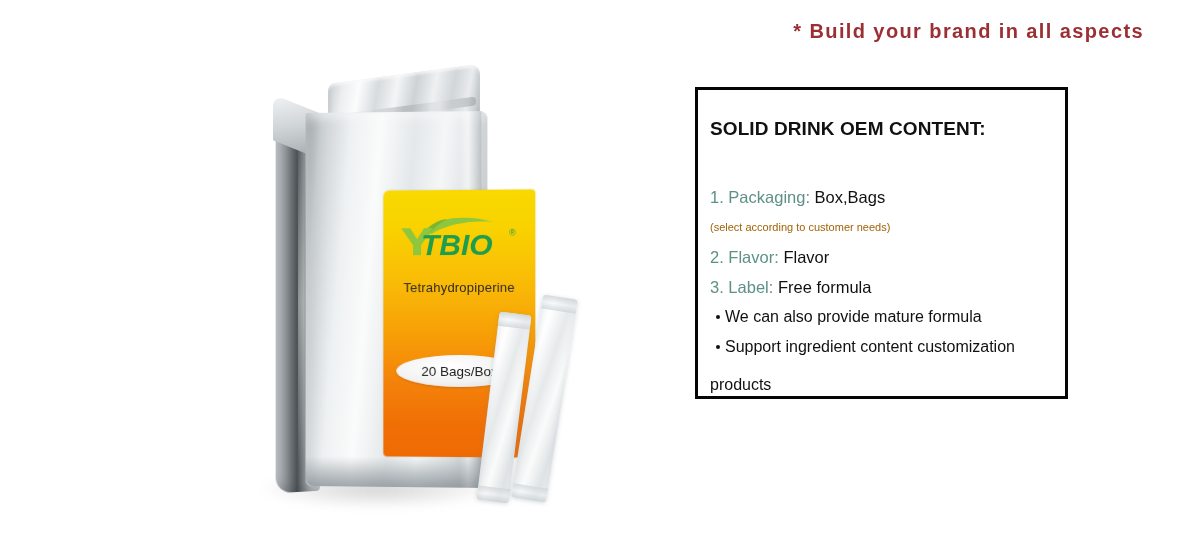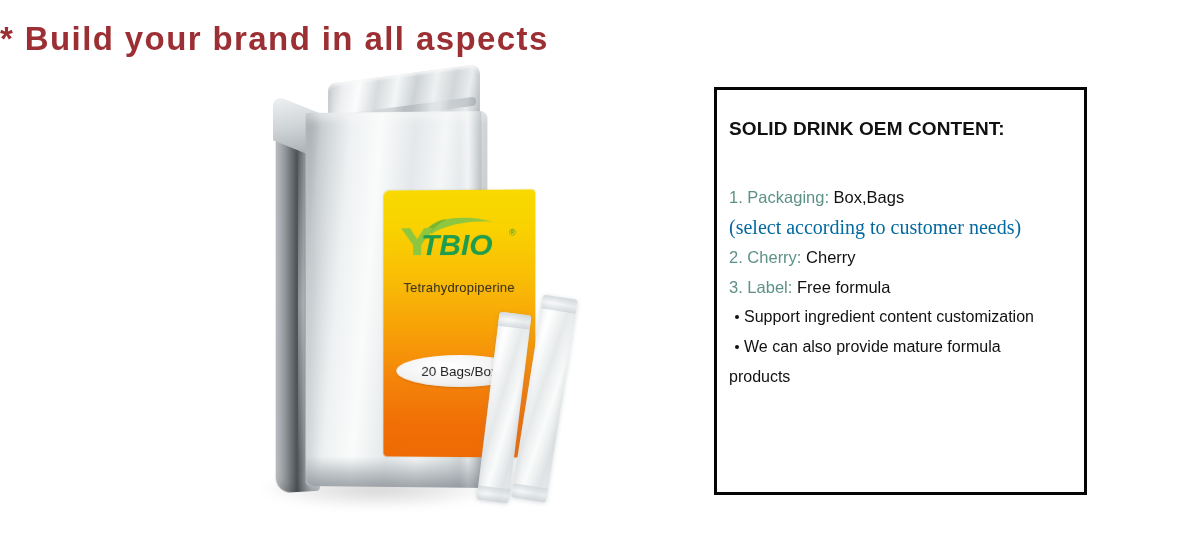--- a/index.html
+++ b/index.html
@@ -18,22 +18,22 @@
     background: #ffffff;
     overflow: hidden;
   }
 
   
   .headline {
     position: absolute;
     left: 0;
     top: 20px;
     width: 1144px;
-    text-align: left;
-    font-size: 33px;
+    text-align: right;
+    font-size: 20px;
     font-weight: bold;
     letter-spacing: 1.4px;
     color: #9c2f33;
     font-family: "Liberation Sans", sans-serif;
     white-space: nowrap;
   }
 
   
   .product-photo {
     position: absolute;
@@ -249,24 +249,24 @@
     left: 322px;
     top: 234px;
     width: 35px;
     height: 205px;
     transform: rotate(9deg);
   }
 
   
   .info-box {
     position: absolute;
-    left: 714px;
+    left: 695px;
     top: 87px;
     width: 373px;
-    height: 408px;
+    height: 312px;
     border: 3px solid #050505;
     background: #ffffff;
     box-sizing: border-box;
   }
   .info-inner {
     position: absolute;
     left: 12px;
     top: 28px;
     width: 352px;
   }
@@ -286,24 +286,24 @@
     white-space: nowrap;
   }
   .info-key {
     color: #5d9187;
     font-weight: normal;
   }
   .info-val {
     color: #111111;
   }
   .info-note {
-    font-size: 20px;
-    color: #0369a1;
+    font-size: 11px;
+    color: #a16207;
     line-height: 30px;
-    font-family: Liberation Serif, serif;
+    font-family: Liberation Sans, sans-serif;
   }
   .bullet-line {
     font-size: 16px;
     color: #111111;
     line-height: 30px;
     font-family: "Liberation Sans", sans-serif;
     padding-left: 6px;
   }
   .bullet-dot {
     display: inline-block;
@@ -313,20 +313,21 @@
     background: #111111;
     vertical-align: middle;
     margin-right: 5px;
     margin-bottom: 2px;
   }
   .bullet-tail {
     font-size: 16px;
     color: #111111;
     line-height: 30px;
     font-family: "Liberation Sans", sans-serif;
+    margin-top: 8px;
   }
 </style>
 </head>
 <body>
 
 <div id="page">
 
   <div class="headline">* Build your brand in all aspects</div>
 
   <div class="product-photo">
@@ -370,36 +371,36 @@
       <div class="info-title">SOLID DRINK OEM CONTENT:</div>
 
       <div class="info-line">
         <span class="info-key"><span>1.</span> <span>Packaging:</span></span>
         <span class="info-val">Box,Bags</span>
       </div>
 
       <div class="info-note">(select according to customer needs)</div>
 
       <div class="info-line">
-        <span class="info-key"><span>2.</span> <span>Cherry:</span></span>
-        <span class="info-val">Cherry</span>
+        <span class="info-key"><span>2.</span> <span>Flavor:</span></span>
+        <span class="info-val">Flavor</span>
       </div>
 
       <div class="info-line">
         <span class="info-key"><span>3.</span> <span>Label:</span></span>
         <span class="info-val">Free formula</span>
       </div>
 
 
       <div class="bullet-line">
+        <span class="bullet-dot"></span><span>We can also provide mature formula</span>
+      </div>
+
+      <div class="bullet-line">
         <span class="bullet-dot"></span><span>Support ingredient content customization</span>
-      </div>
-
-      <div class="bullet-line">
-        <span class="bullet-dot"></span><span>We can also provide mature formula</span>
       </div>
 
       <div class="bullet-tail">products</div>
 
     </div>
   </div>
 
 </div>
 
 </body></html>

